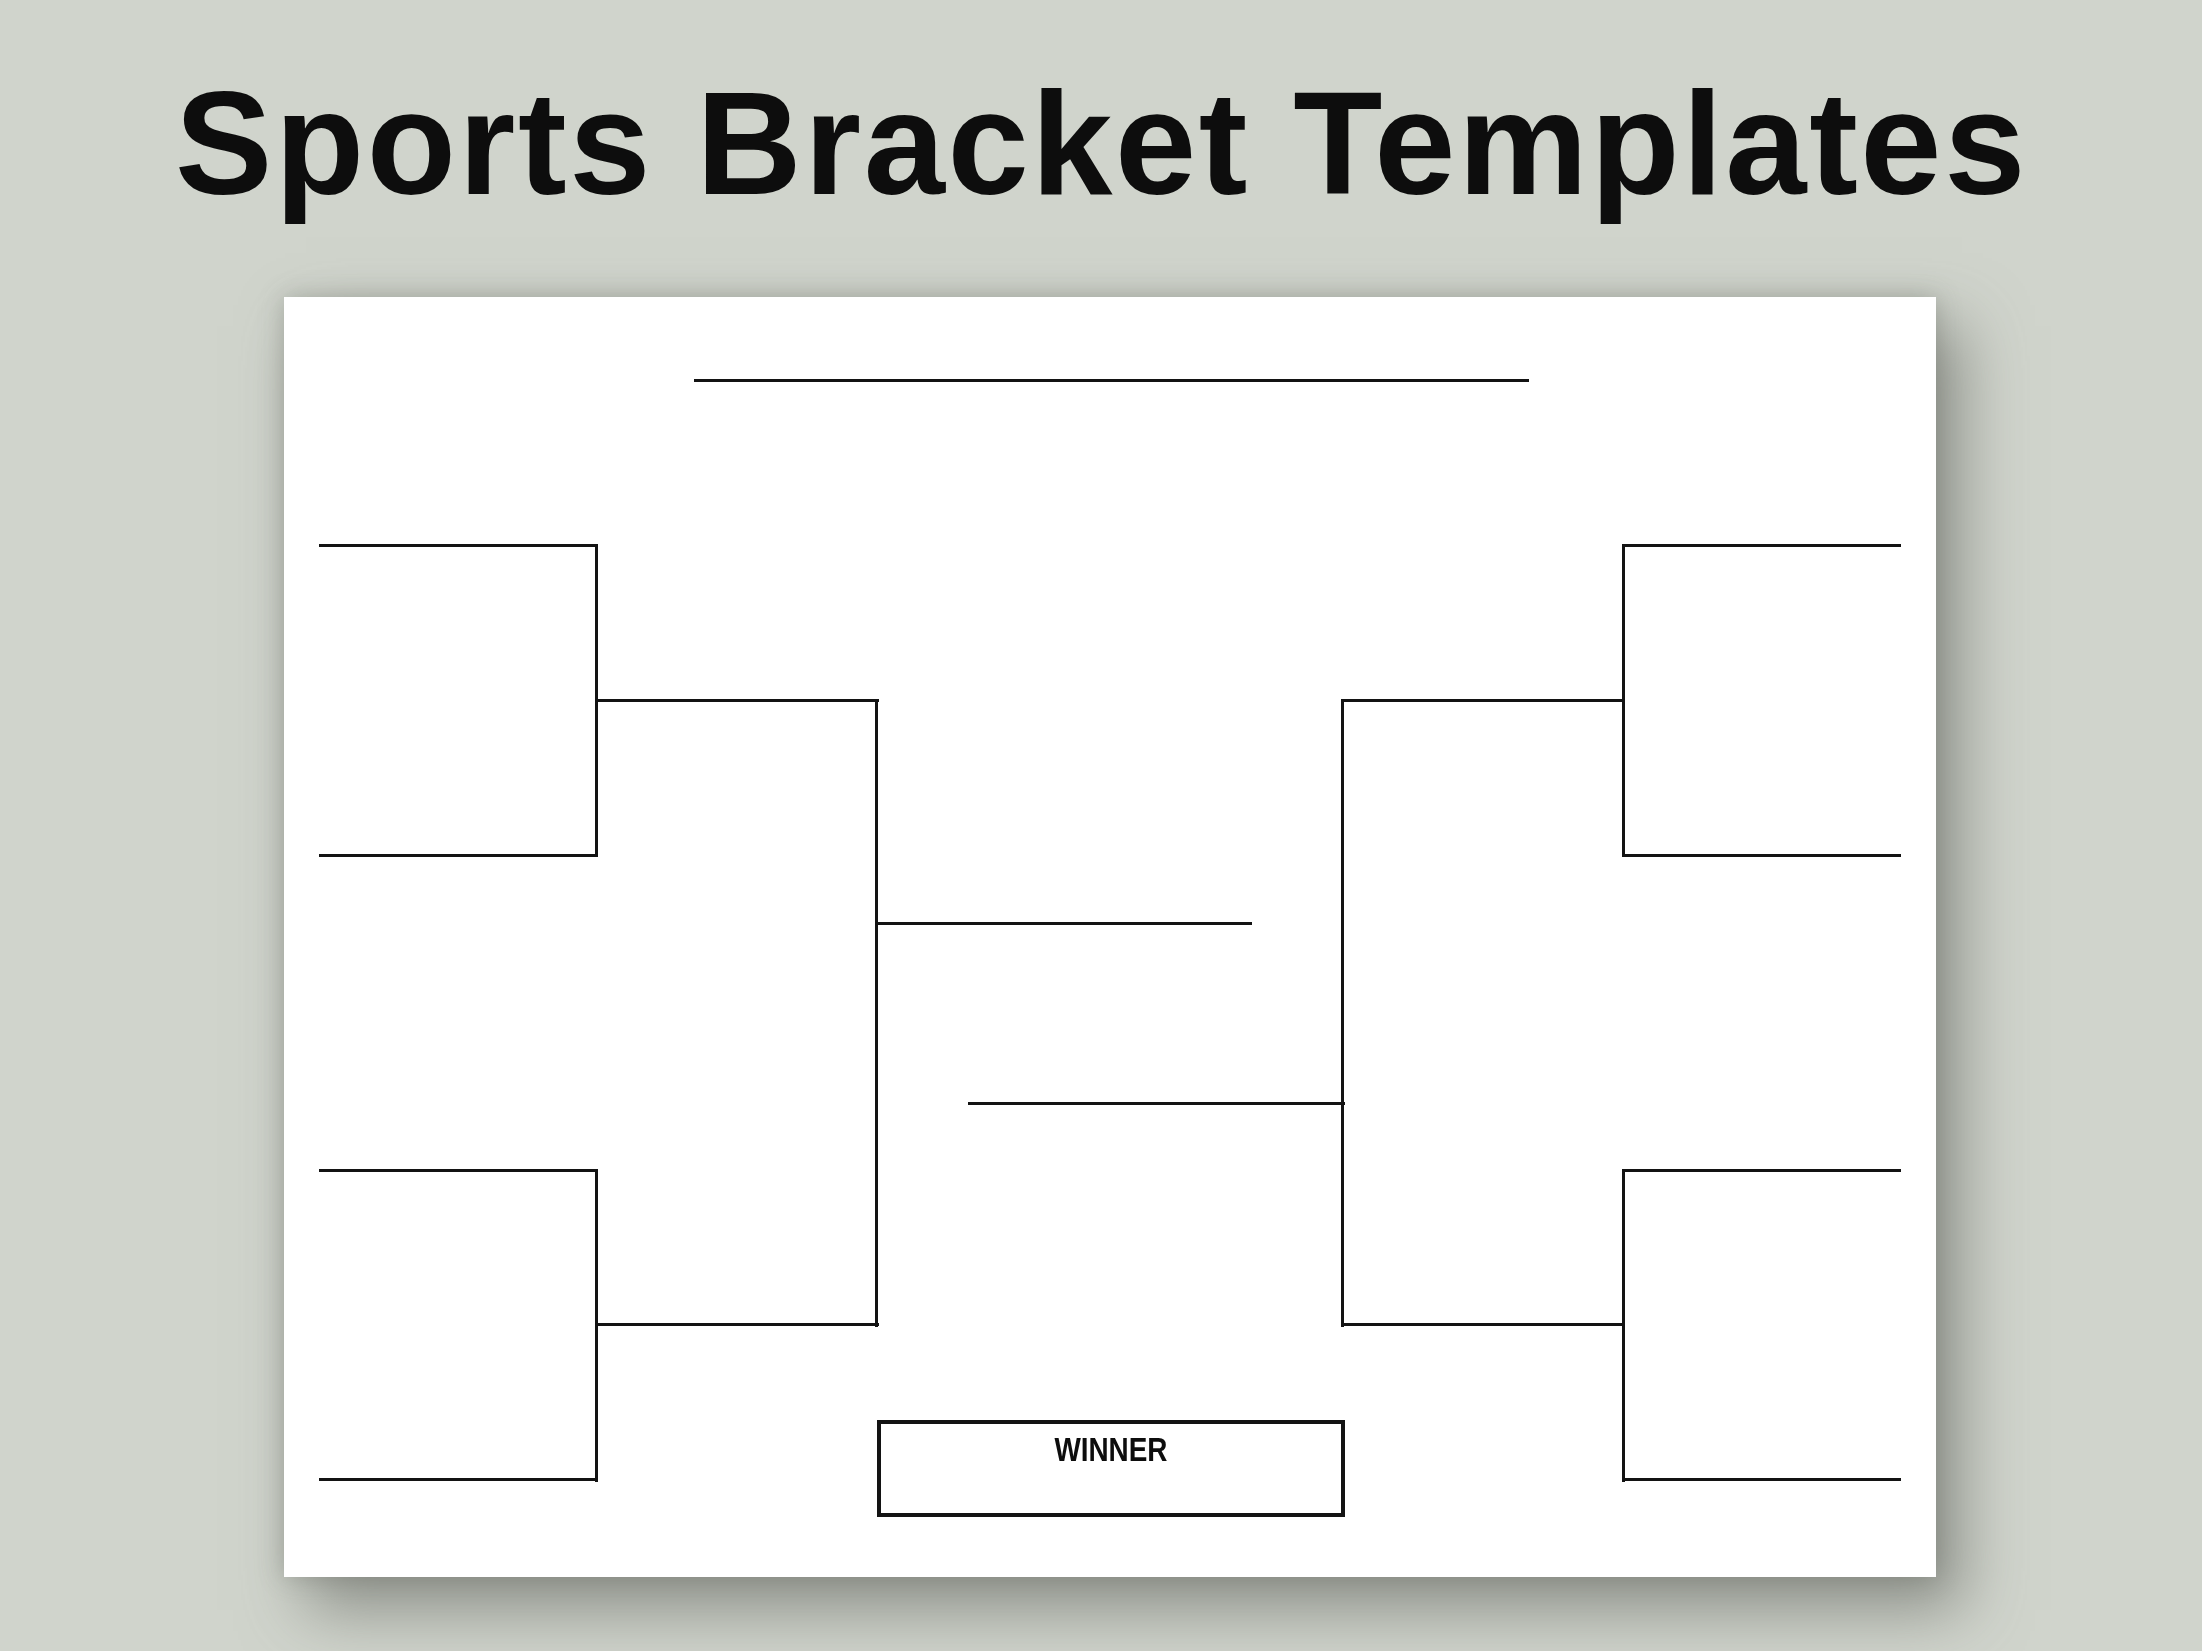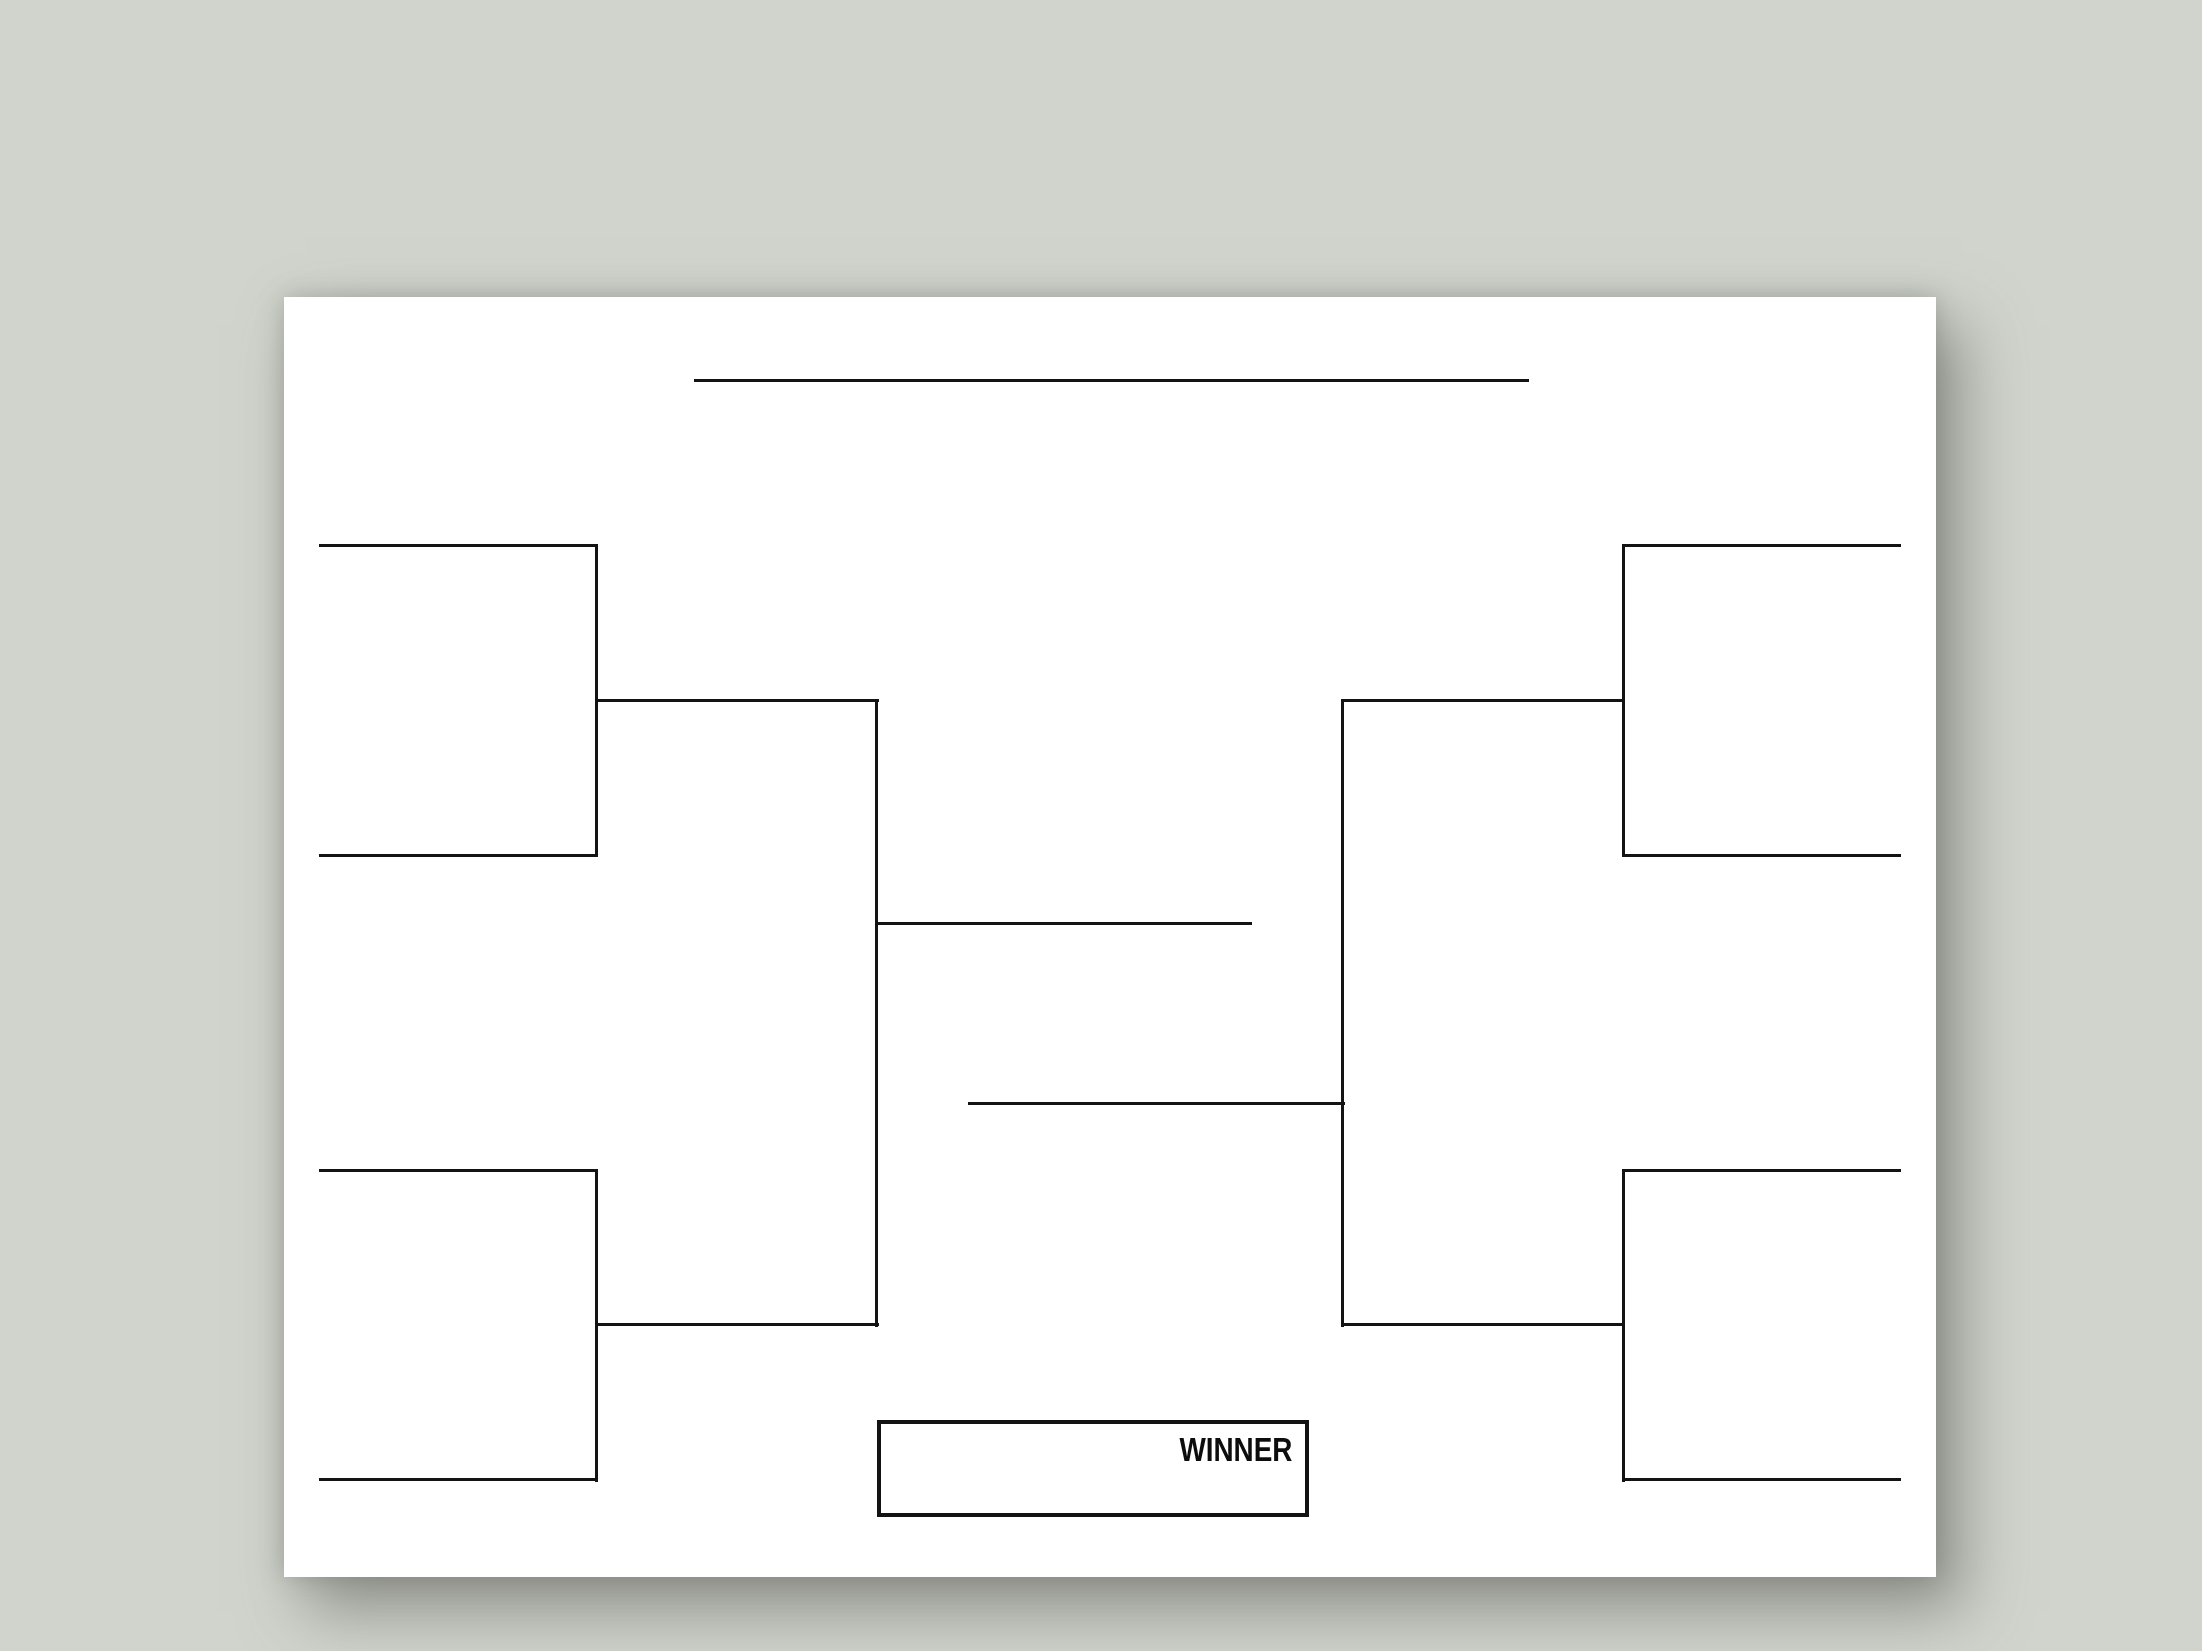--- a/index.html
+++ b/index.html
@@ -78,45 +78,46 @@
   
   .r-w2{left:1057px;top:1026px;width:284px;}
   .r-p2-vert{left:1338px;top:872px;height:313px;}
   .r-p2-top{left:1338px;top:872px;width:279px;}
   .r-p2-bot{left:1338px;top:1181px;width:279px;}
 
   .winner-box{
     position:absolute;
     left:593px;
     top:1123px;
-    width:432px;
+    width:468px;
     height:97px;
     border:4.3px solid var(--line);
     box-sizing:border-box;
     background:var(--card);
     display:flex;
-    justify-content:flex-end;
+    justify-content:center;
     align-items:flex-start;
   }
   .winner-label{
     margin-top:7.7px;
     font-size:34px;
     font-weight:bold;
     color:var(--text);
     letter-spacing:0px;
     transform:scaleX(0.82);
     transform-origin:center top;
     line-height:1;
   }
 </style>
 </head>
 <body>
 
 <div id="stage">
 
+  <div class="page-title">Sports Bracket Templates</div>
 
   <div class="sheet">
 
     <div class="hline event-title-line"></div>
 
     <div class="hline l-p1-top"></div>
     <div class="hline l-p1-bot"></div>
     <div class="vline l-p1-vert"></div>
     <div class="hline l-w1"></div>
 

